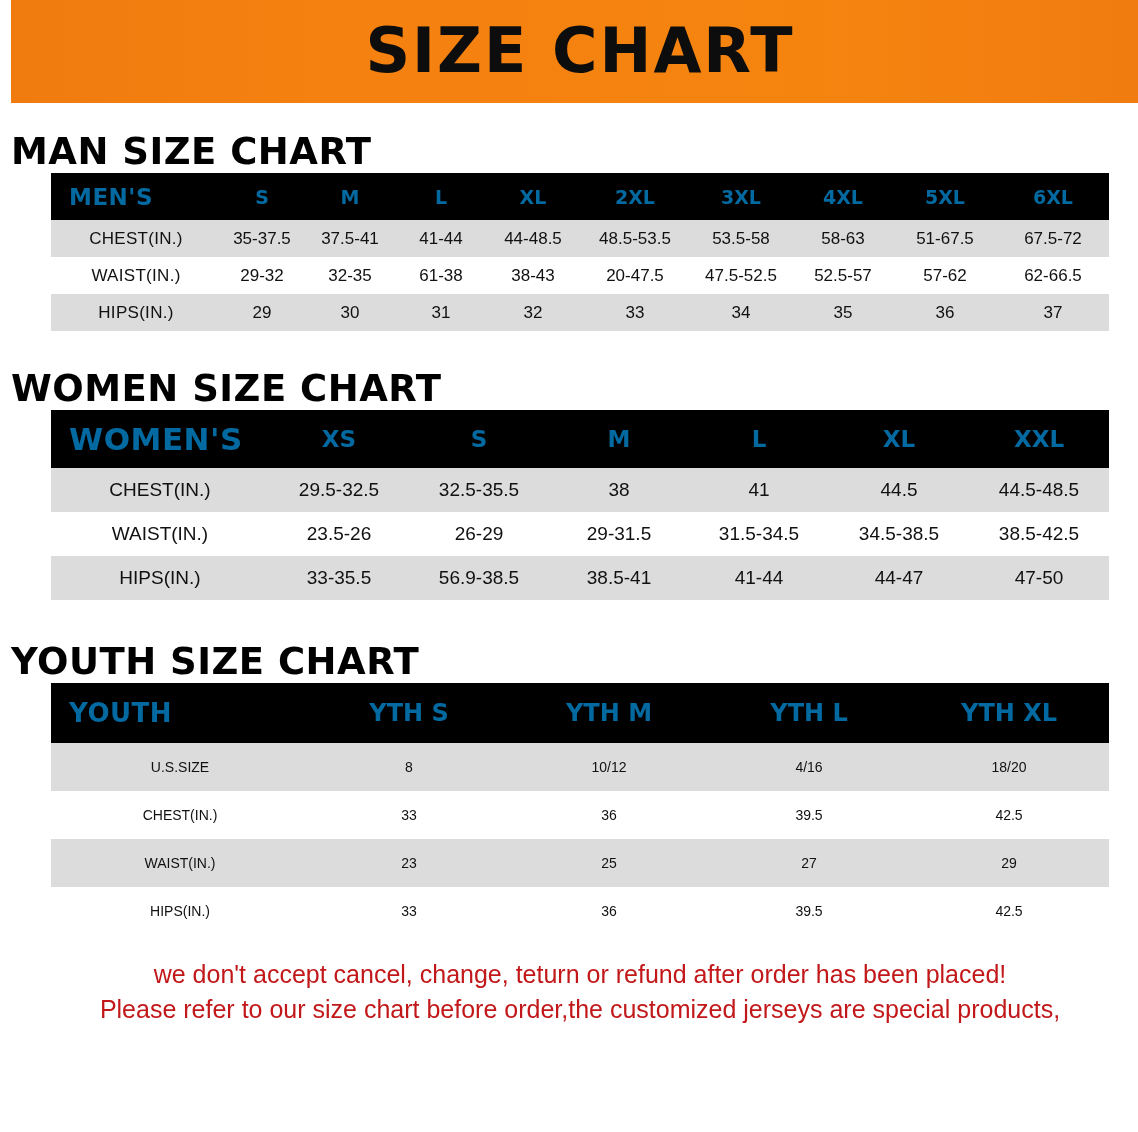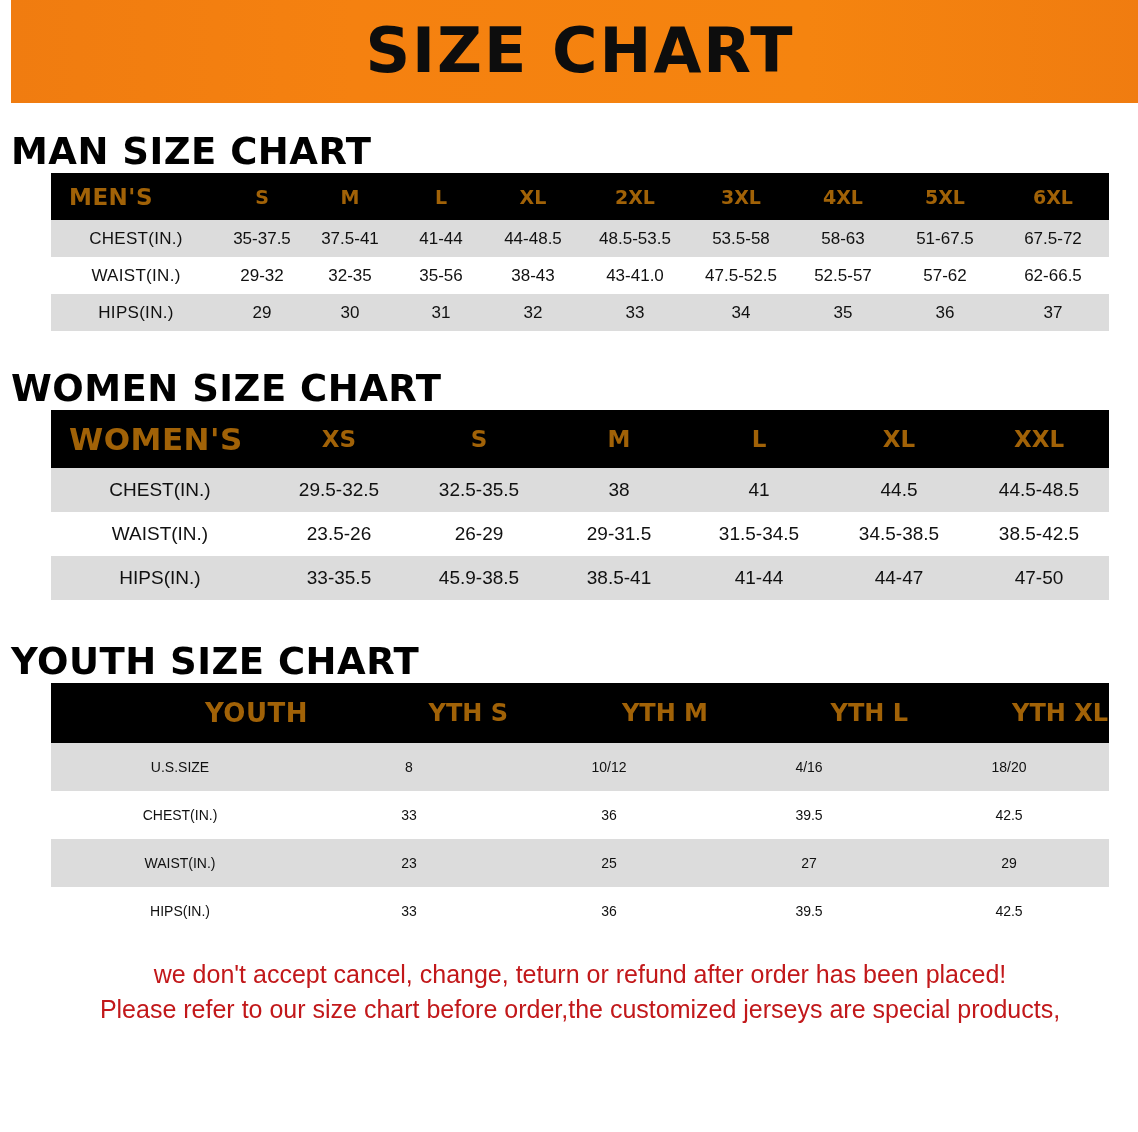--- a/index.html
+++ b/index.html
@@ -66,21 +66,21 @@
     font-family: "Liberation Sans", sans-serif;
     color: #111;
     white-space: nowrap;
   }
 
   
   thead tr {
     background: #000000;
   }
   thead th {
-    color: #a16207;
+    color: #0369a1;
     font-family: "DejaVu Sans", sans-serif;
     font-weight: bold;
   }
   .row-label {
     text-align: center;
   }
   thead th.row-label {
     text-align: left;
     padding-left: 18px;
     font-size: 23px;
@@ -96,21 +96,21 @@
   .men-table thead th.row-label { font-size: 23px; }
   .men-table tbody td { height: 35px; font-size: 17px; }
   .men-table tbody td.row-label { font-size: 17px; letter-spacing: 0.3px; }
 
   
   .women-table thead th { height: 56px; font-size: 23px; }
   .women-table thead th.row-label { font-size: 31px; }
   .women-table tbody td { height: 42px; font-size: 19px; }
 
   
-  .youth-table thead th { height: 58px; font-size: 24px; text-align: right; }
+  .youth-table thead th { height: 58px; font-size: 24px; }
   .youth-table thead th.row-label { font-size: 26px; }
   .youth-table tbody td { height: 46px; font-size: 14px; }
 
   
   .note {
     margin: 22px 38px 0 38px;
     color: #c2181a;
     font-family: "Liberation Sans", sans-serif;
     font-size: 25px;
     line-height: 1.38;
@@ -166,23 +166,23 @@
           <td>48.5-53.5</td>
           <td>53.5-58</td>
           <td>58-63</td>
           <td>51-67.5</td>
           <td>67.5-72</td>
         </tr>
         <tr class="plain">
           <td class="row-label">WAIST(IN.)</td>
           <td>29-32</td>
           <td>32-35</td>
-          <td>35-56</td>
+          <td>61-38</td>
           <td>38-43</td>
-          <td>43-41.0</td>
+          <td>20-47.5</td>
           <td>47.5-52.5</td>
           <td>52.5-57</td>
           <td>57-62</td>
           <td>62-66.5</td>
         </tr>
         <tr class="alt">
           <td class="row-label">HIPS(IN.)</td>
           <td>29</td>
           <td>30</td>
           <td>31</td>
@@ -235,21 +235,21 @@
           <td>23.5-26</td>
           <td>26-29</td>
           <td>29-31.5</td>
           <td>31.5-34.5</td>
           <td>34.5-38.5</td>
           <td>38.5-42.5</td>
         </tr>
         <tr class="alt">
           <td class="row-label">HIPS(IN.)</td>
           <td>33-35.5</td>
-          <td>45.9-38.5</td>
+          <td>56.9-38.5</td>
           <td>38.5-41</td>
           <td>41-44</td>
           <td>44-47</td>
           <td>47-50</td>
         </tr>
       </tbody>
     </table>
   </div>
 
   <div class="section-title title-youth">YOUTH SIZE CHART</div>

